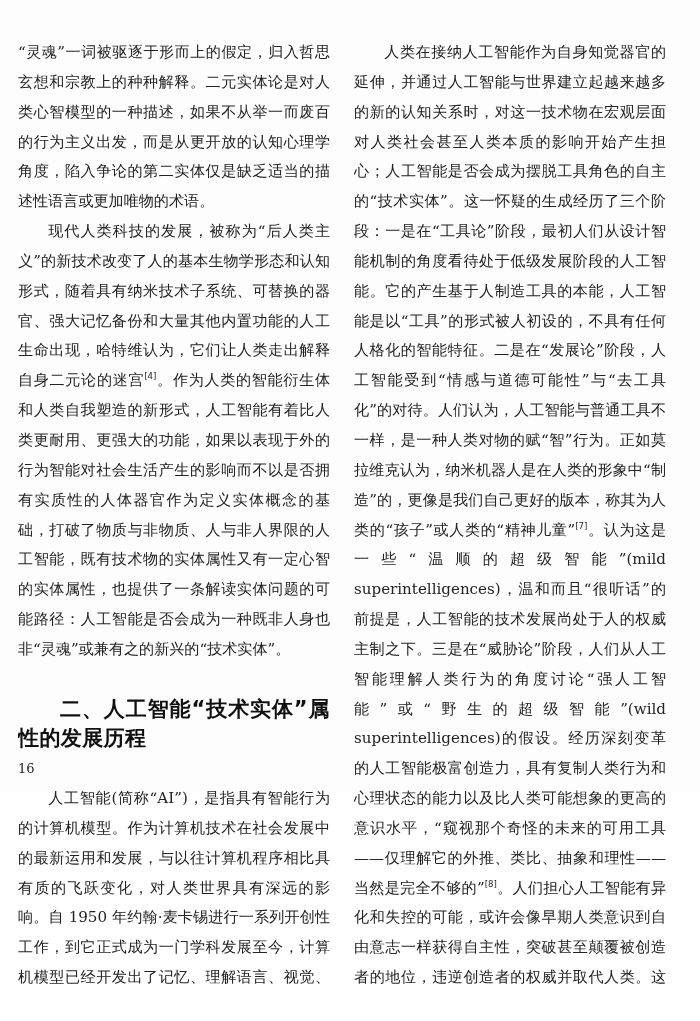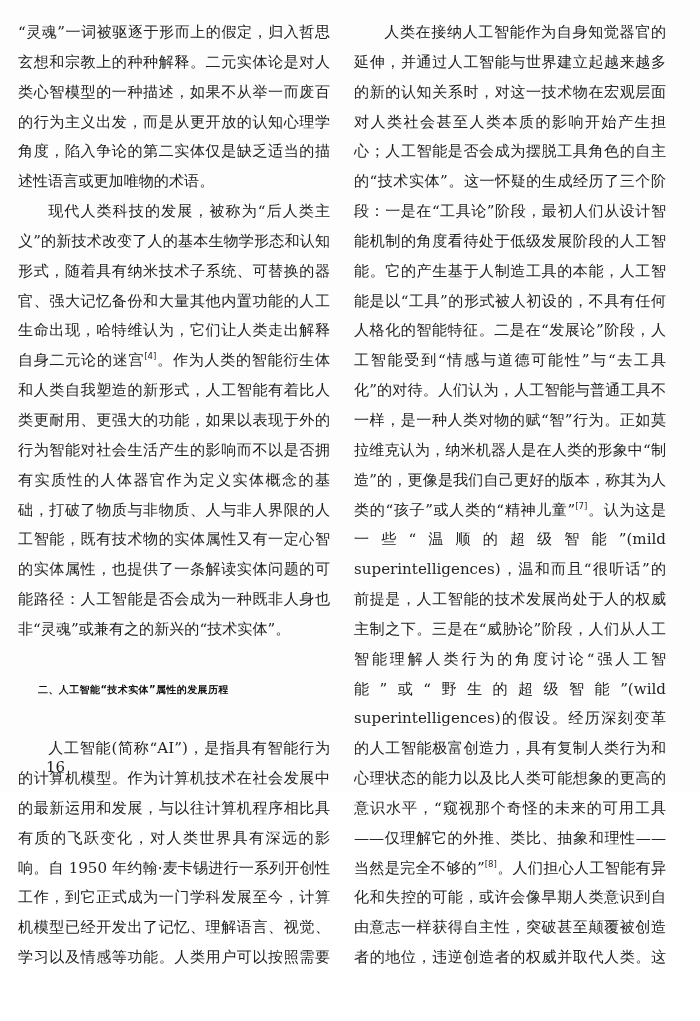--- a/index.html
+++ b/index.html
@@ -13,21 +13,21 @@
     font-family: "DejaVu Serif", "Liberation Serif", serif;
     color: #1c1c1c;
     overflow: hidden;
     position: relative;
   }
   .page {
     position: relative;
     width: 700px;
     height: 793px;
     box-sizing: border-box;
-    padding: 18px 18px 0 18px;
+    padding: 38px 18px 0 18px;
     background: #fdfdfd;
   }
   .columns {
     display: flex;
     flex-direction: row;
     align-items: flex-start;
     gap: 24px;
     height: 952px;
     overflow: hidden;
   }
@@ -47,21 +47,21 @@
     color: #232323;
     font-family: "DejaVu Serif", "Liberation Serif", serif;
     text-indent: 0;
     -webkit-font-smoothing: none;
   }
   p.indent {
     text-indent: 2em;
   }
   h2.section-heading {
     margin: 0;
-    font-size: 10px;
+    font-size: 21px;
     line-height: 29.85px;
     font-weight: bold;
     text-indent: 2em;
     text-align: justify;
     text-justify: inter-ideograph;
     font-family: "DejaVu Sans", "Liberation Sans", sans-serif;
     letter-spacing: 0.4px;
     color: #101010;
   }
   .heading-block {
@@ -72,25 +72,24 @@
     font-size: 8.6px;
     vertical-align: super;
     line-height: 0;
     letter-spacing: 0;
     font-family: "DejaVu Sans", "Liberation Sans", sans-serif;
   }
   .page-number {
     position: absolute;
     left: 18px;
     bottom: 18px;
-    font-size: 15px;
+    font-size: 13px;
     line-height: 1;
     color: #1c1c1c;
     font-family: "DejaVu Serif", "Liberation Serif", serif;
-    margin-left: 28px;
   }
   .col-spill {
     height: 952px;
   }
 </style>
 </head>
 <body>
 
 <div class="page">
   <div class="columns">

